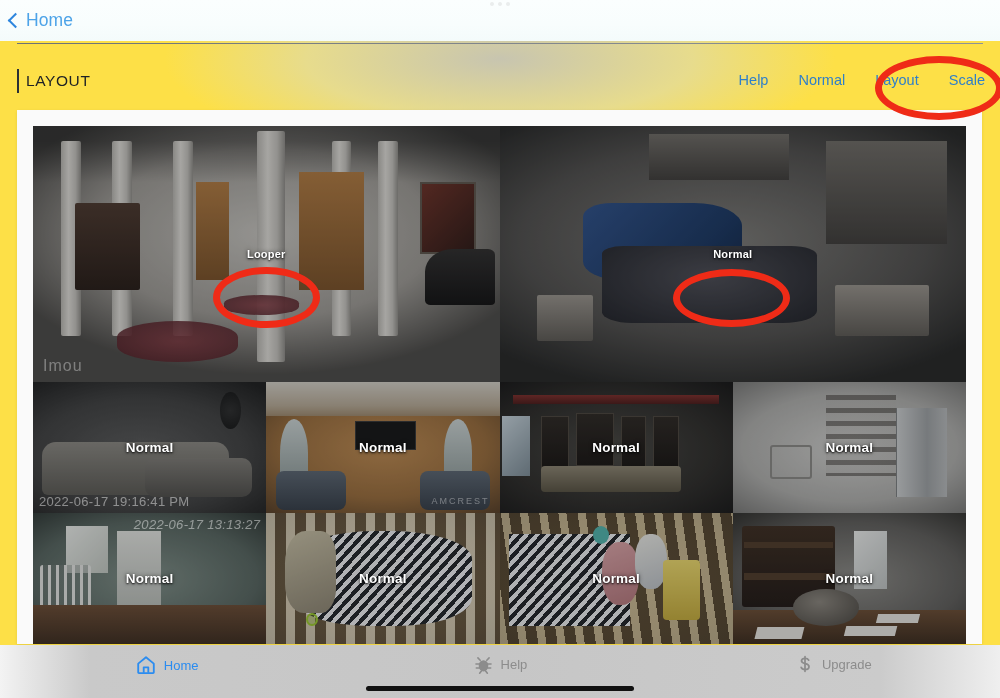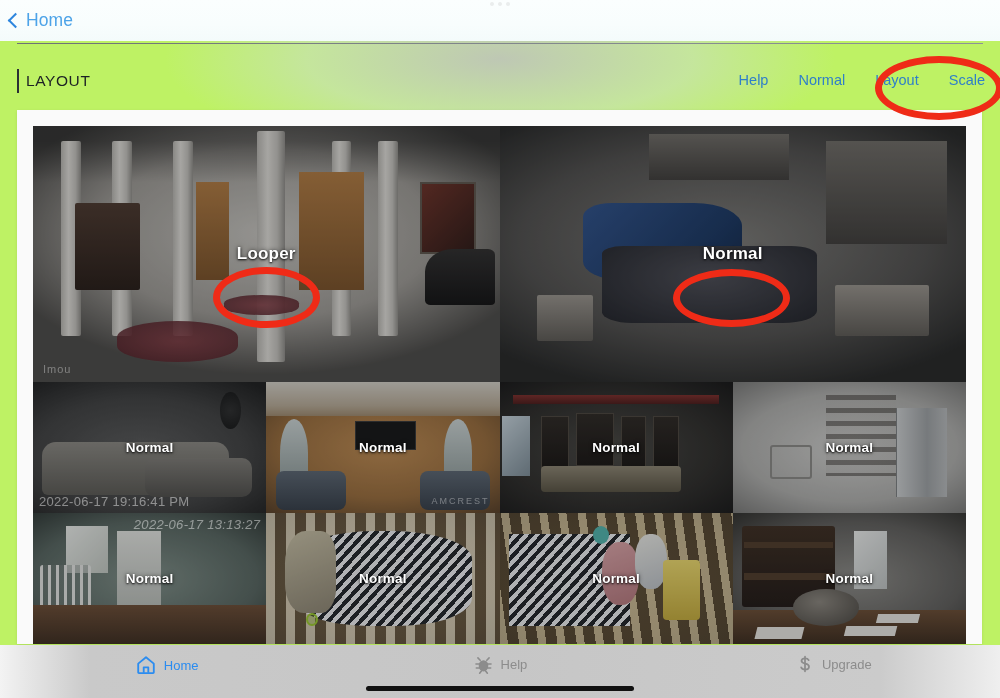--- a/index.html
+++ b/index.html
@@ -32,21 +32,21 @@
   }
   .nav-dots{
     position:absolute; left:50%; transform:translateX(-50%);
     top:2px; display:flex; gap:4px; opacity:.12;
   }
   .nav-dots i{ width:4px; height:4px; border-radius:50%; background:#777; display:block; }
 
   
   .page{
     position:absolute; left:0; top:41px; width:1000px; height:604px;
-    background:#bef264;
+    background:#fde047;
   }
   .page-sheen{
     position:absolute; left:0; top:0; width:1000px; height:604px;
     background:radial-gradient(ellipse 430px 130px at 500px 18px,
         rgba(190,192,194,.85) 0%, rgba(205,215,225,.45) 45%, rgba(181,226,248,0) 78%);
     pointer-events:none;
   }
 
   
   .toolbar{
@@ -95,24 +95,24 @@
   .cam-tile .scene{ position:absolute; inset:0; }
   .cam-tile .dim{
     position:absolute; inset:0; background:rgba(28,30,33,.30);
   }
   .tile-label{
     position:relative; z-index:4;
     color:#ffffff; font-size:13.5px; font-weight:bold;
     text-shadow:0 1px 2px rgba(0,0,0,.85), 0 0 4px rgba(0,0,0,.6);
     letter-spacing:.2px;
   }
-  .row-big .tile-label{ font-size:17px; }
+  .row-big .tile-label{ font-size:11px; }
   .watermark{
     position:absolute; z-index:5; color:rgba(255,255,255,.35);
-    font-size:11px; letter-spacing:1px;
+    font-size:16px; letter-spacing:1px;
   }
   .wm-bl{ left:10px; bottom:7px; }
   .wm-br{ right:10px; bottom:7px; letter-spacing:2px; font-size:9px; }
   .ts{
     position:absolute; z-index:5; color:rgba(255,255,255,.45);
     font-size:13px; letter-spacing:.3px;
   }
   .ts-bl{ left:6px; bottom:4px; }
   .ts-tr{ right:6px; top:4px;font-style:italic; }
 

